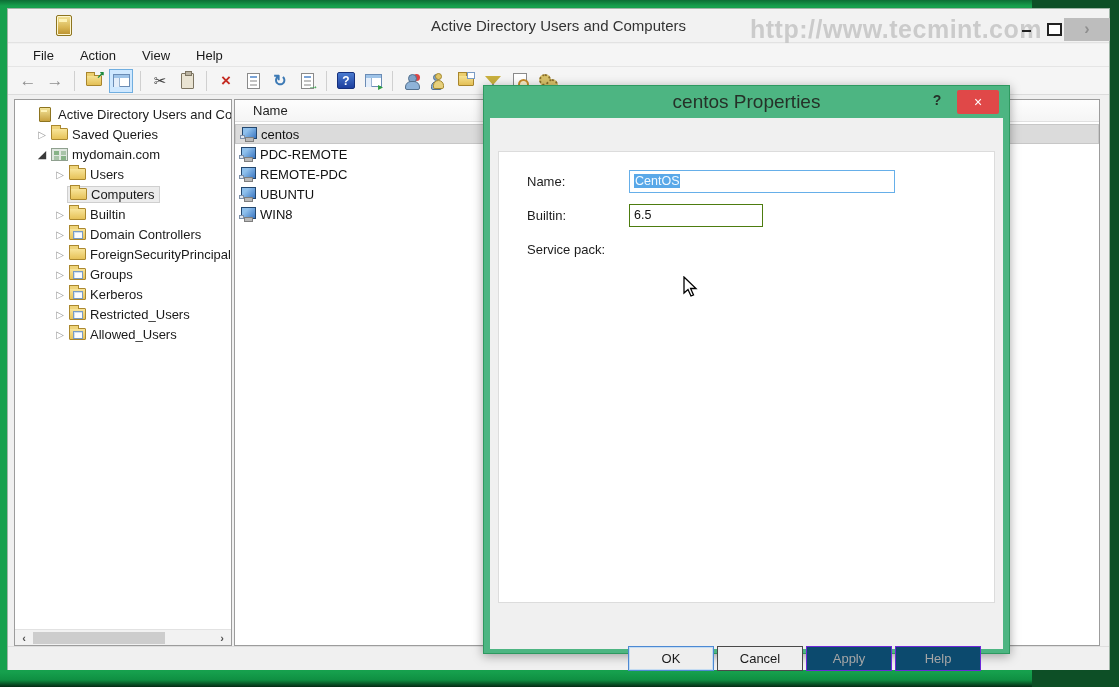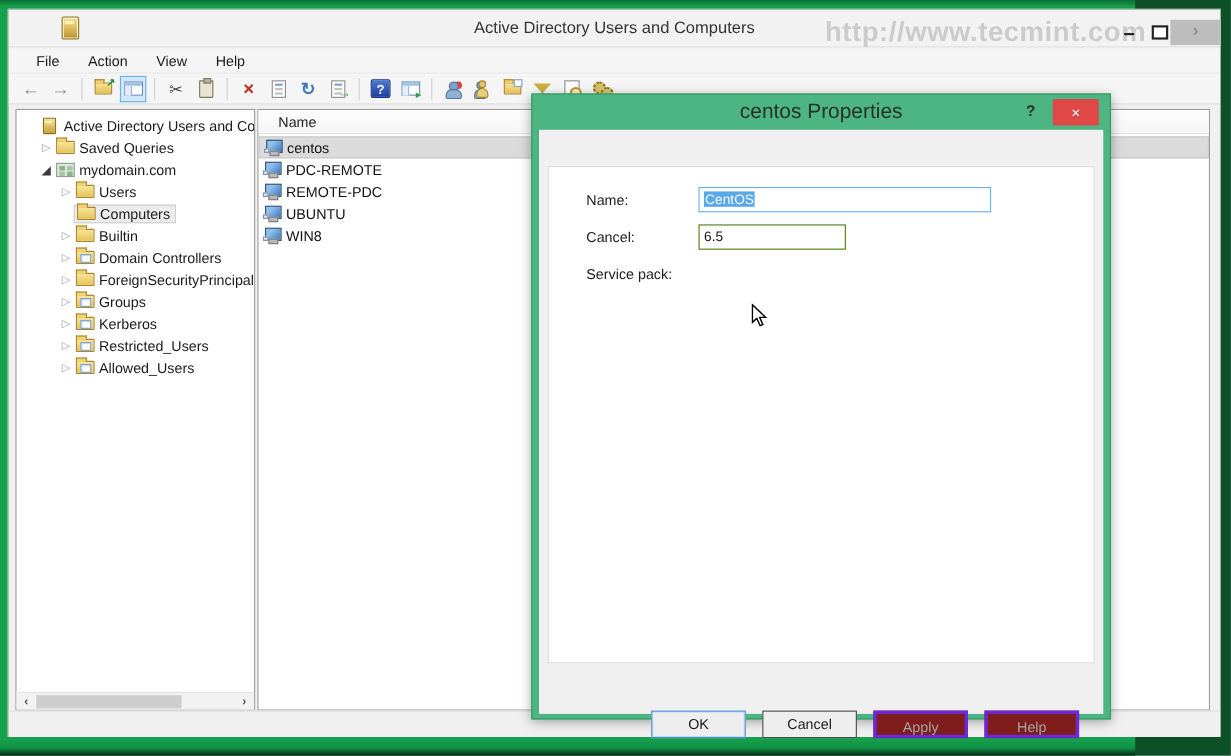--- a/index.html
+++ b/index.html
@@ -119,32 +119,32 @@
   #dlg-help { right:62px; top:6px; font-size:14px; font-weight:bold; color:#253128; width:20px; text-align:center; }
   #dlg-close { right:10px; top:4px; width:42px; height:24px; background:#e04848; border-radius:2px;
     color:#fff; font-size:14px; text-align:center; line-height:24px; }
   #dlg-body { left:6px; top:32px; width:513px; height:531px; background:#f0f0f0; }
   #dlg-tabs { left:8px; top:8px; display:flex; align-items:flex-end; z-index:2; }
   .tab { font-size:12px; color:#1a1a1a; background:linear-gradient(180deg,#f3f3f3,#eaeaea);
     border:1px solid #ababab; border-left:none; padding:4px 9px 3px; position:relative; }
   .tab:first-child { border-left:1px solid #ababab; }
   .tab.active { background:#fff; border-left:1px solid #ababab; padding:6px 11px 5px; margin-bottom:-1px; border-bottom:1px solid #fff; z-index:3; }
   #dlg-page { left:8px; top:33px; width:497px; height:452px; background:#fff; border:1px solid #dcdcdc; }
-  .field-row { position:absolute; left:14px; width:100%; height:24px;padding-left:24px; }
+  .field-row { position:absolute; left:8px; width:100%; height:24px;padding-left:24px; }
   .field-label { position:absolute; left:20px; top:4px; font-size:13px; color:#1c1c1c; }
   .textbox { position:absolute; left:122px; top:0; height:23px; background:#fff; border:1px solid #4d7c0f;
     font-size:12.5px; color:#111; line-height:21px; padding:0 4px; white-space:nowrap; overflow:hidden; }
   .textbox.focused { border:1px solid #66afe9; }
   .selection { background:#59a8e8; color:#f2f9ff; padding:0 1px; }
-  #dlg-buttons { left:0; top:528px; width:100%; display:flex; justify-content:flex-end; gap:15px; padding-right:22px; }
+  #dlg-buttons { left:0; top:528px; width:100%; display:flex; justify-content:flex-end; gap:3px; padding-right:22px; }
   .dbtn { width:86px; height:25px; background:#eeeeee; border:1px solid #acacac; font-size:13px; color:#1a1a1a;
     text-align:center; line-height:23px; }
   .dbtn.default { border:1px solid #4d89d3; box-shadow:inset 0 0 0 1px #c4dcf3; }
   .dbtn.dark { border:1px solid #4a4a4a; }
-  .dbtn.disabled { border:3px solid #6d28d9; color:#a6a6a6; background:#7f1d1d; }
+  .dbtn.disabled { border:1px solid #6d28d9; color:#a6a6a6; background:#0c4a6e; }
 
   
   #cursor { left:683px; top:276px; z-index:100; }
 </style>
 </head>
 <body>
 
 <div id="screen">
 
   <div id="main-window" class="abs">
@@ -374,21 +374,21 @@
       <div id="dlg-help" class="abs">?</div>
       <div id="dlg-close" class="abs">×</div>
     </div>
     <div id="dlg-body" class="abs">
       <div id="dlg-page" class="abs">
         <div class="field-row" style="top:18px;">
           <span class="field-label">Name:</span>
           <span class="textbox focused" style="width:266px;"><span class="selection">CentOS</span></span>
         </div>
         <div class="field-row" style="top:52px;">
-          <span class="field-label">Cancel:</span>
+          <span class="field-label">Builtin:</span>
           <span class="textbox" style="width:134px;">6.5</span>
         </div>
         <div class="field-row" style="top:86px;">
           <span class="field-label">Service pack:</span>
         </div>
       </div>
       <div id="dlg-buttons" class="abs">
         <span class="dbtn default">OK</span>
         <span class="dbtn dark">Cancel</span>
         <span class="dbtn disabled">Apply</span>

